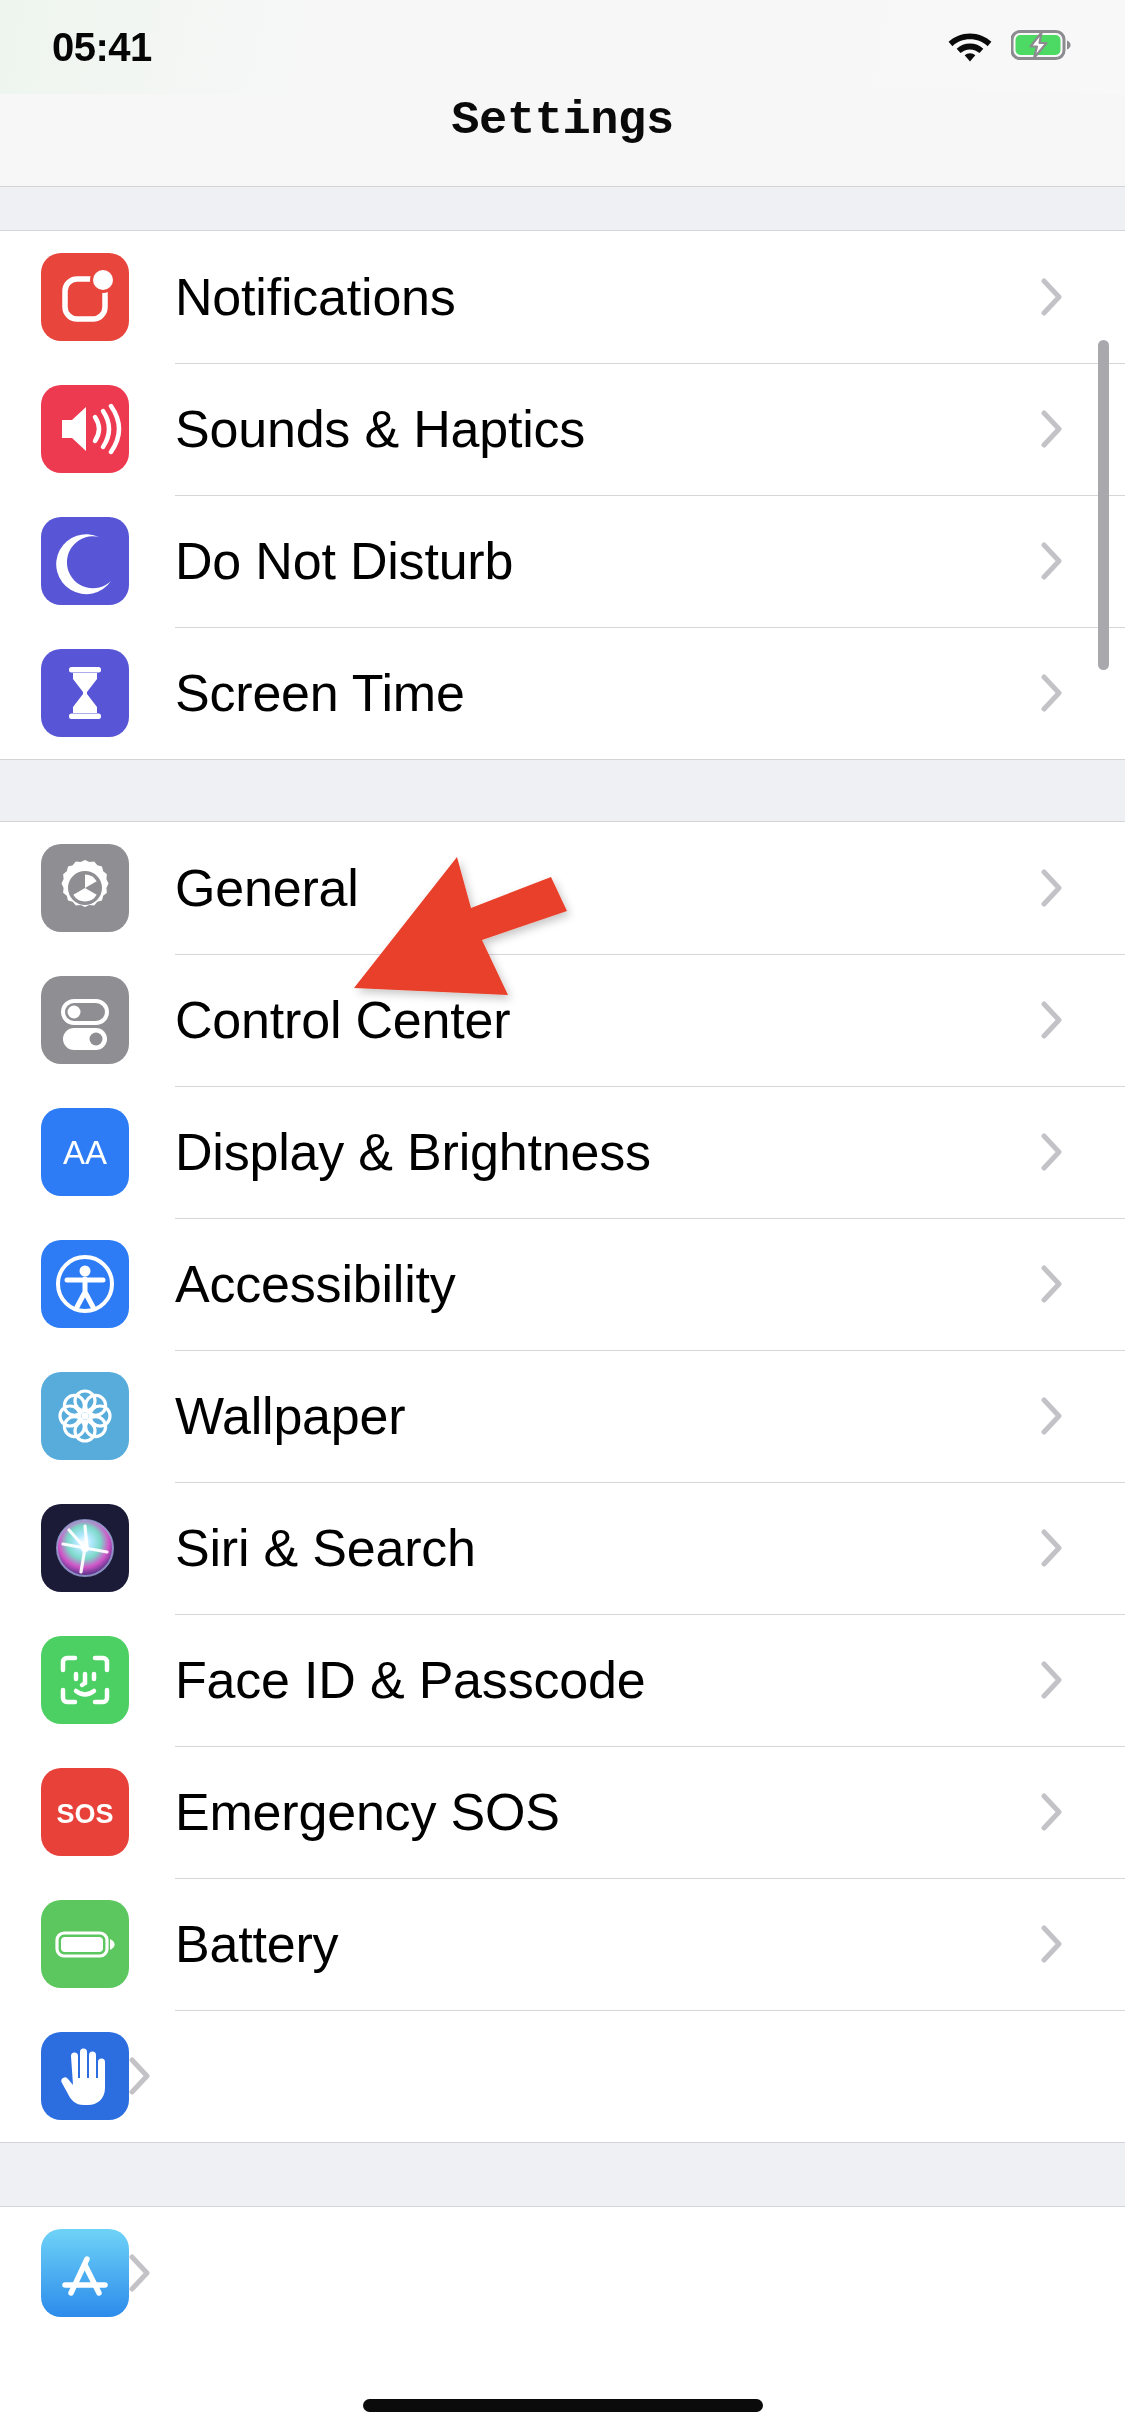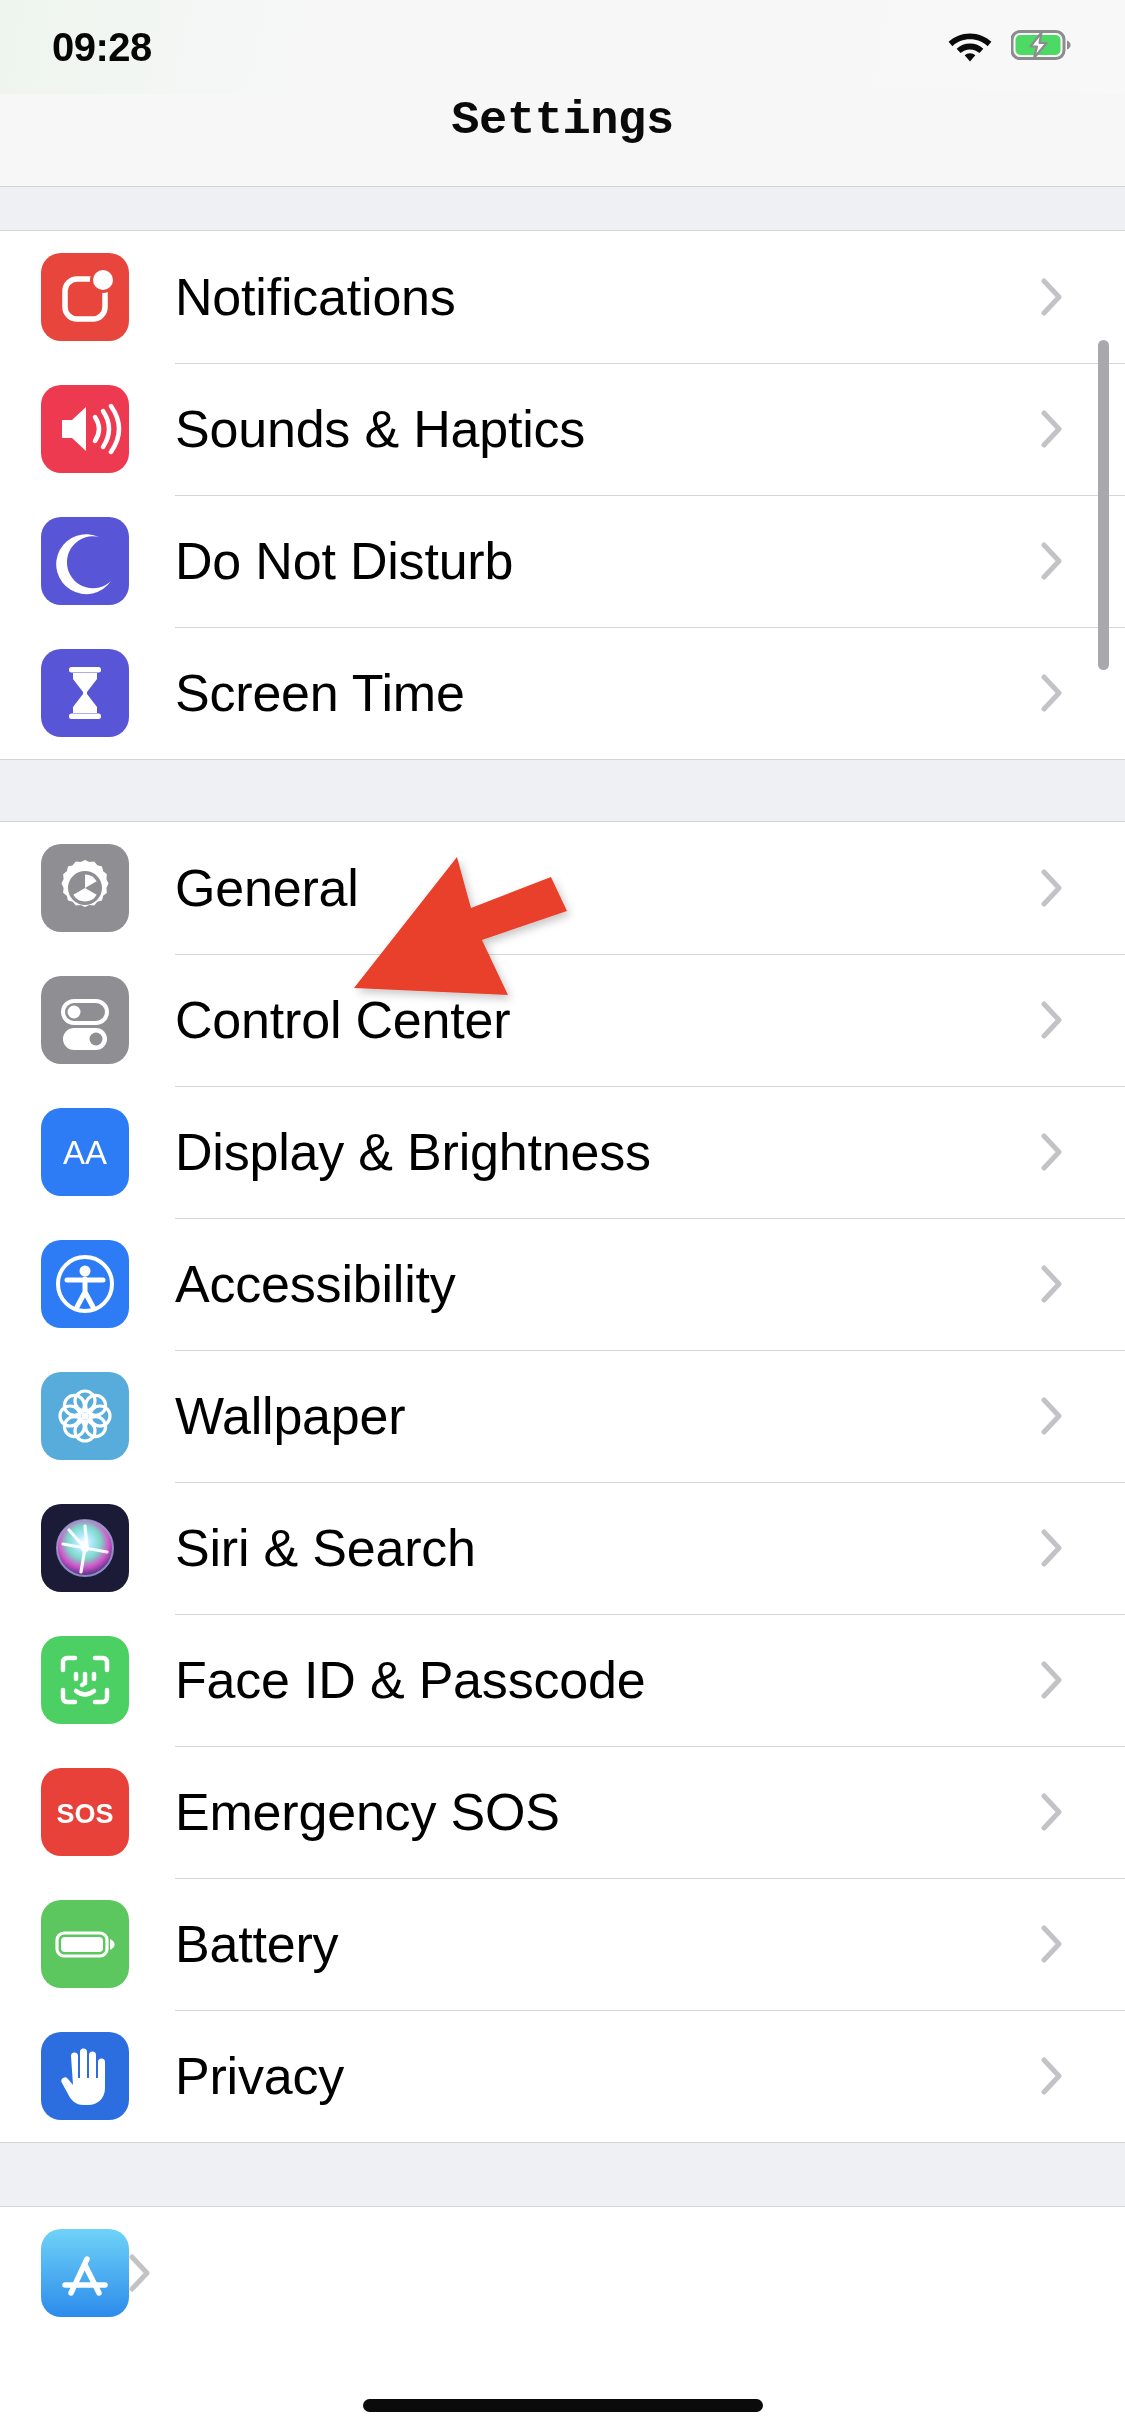--- a/index.html
+++ b/index.html
@@ -94,21 +94,21 @@
     bottom:24px; width:400px; height:13px;
     background:#0b0b0b; border-radius:8px;
   }
 </style>
 </head>
 <body>
 
 <div class="screen">
 
   <div class="statusbar">
-    <div class="sb-time">09:28</div>
+    <div class="sb-time">05:41</div>
     <div class="sb-right">
       <span>
         <svg width="46" height="34" viewBox="0 0 46 34">
           <path d="M23 5.5C31.2 5.5 38.8 8.6 44.4 13.8L40.6 18.2C35.9 13.9 29.8 11.3 23 11.3C16.2 11.3 10.1 13.9 5.4 18.2L1.6 13.8C7.2 8.6 14.8 5.5 23 5.5Z" fill="#0a0a0a"></path>
           <path d="M23 15.6C28.1 15.6 32.8 17.5 36.3 20.7L32.5 25.1C30 22.8 26.7 21.4 23 21.4C19.3 21.4 16 22.8 13.5 25.1L9.7 20.7C13.2 17.5 17.9 15.6 23 15.6Z" fill="#0a0a0a"></path>
           <path d="M23 25.2C25.1 25.2 26.9 26 28.3 27.3L23 33.4L17.7 27.3C19.1 26 20.9 25.2 23 25.2Z" fill="#0a0a0a"></path>
         </svg>
       </span>
       <span>
         <svg width="60" height="30" viewBox="0 0 60 30">
@@ -379,21 +379,20 @@
             </svg>
         </span>
       </div>
 
       <div class="row">
         <span class="row-icon" style="background:#2C6EE0;">
           <svg class="ic-svg" viewBox="0 0 88 88">
             <path d="M30 24 a3.5 3.5 0 0 1 7 0 v22 h2 V20 a3.5 3.5 0 0 1 7 0 v26 h2 V23 a3.5 3.5 0 0 1 7 0 v23 h2 V30 a3.5 3.5 0 0 1 7 0 v26 c0 11-8 17-17 17 h-4 c-9 0-13-5-16-11 l-6-11 a3.6 3.6 0 0 1 6-4 l5 6 z" fill="#ffffff"></path>
           </svg>
         </span>
-        <span class="row-label">Privacy</span>
         <span class="chev">
           <svg width="22" height="38" viewBox="0 0 22 38">
               <path d="M3 3 L18 19 L3 35" fill="none" stroke="#c3c3c7" stroke-width="5" stroke-linecap="round" stroke-linejoin="round"></path>
             </svg>
         </span>
       </div>
     </div>
 
     <div class="gap bot"></div>
 

